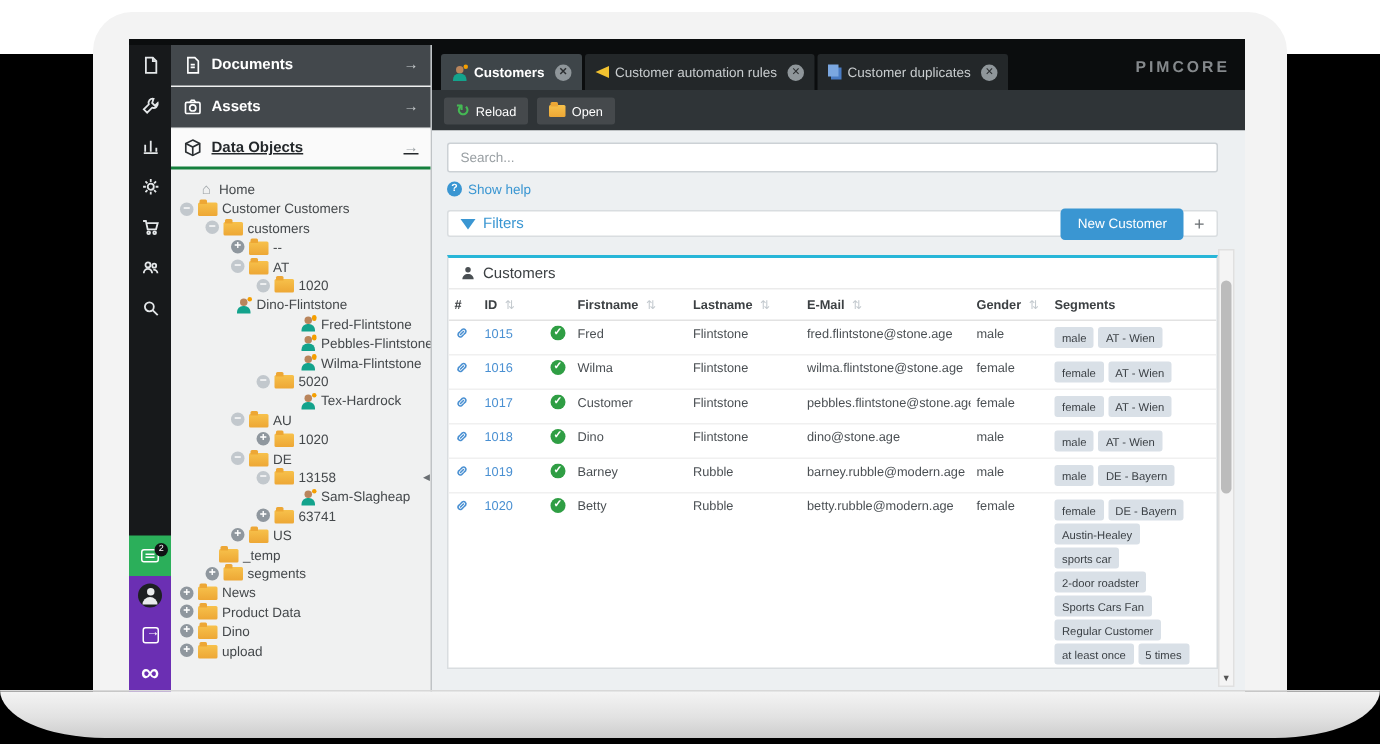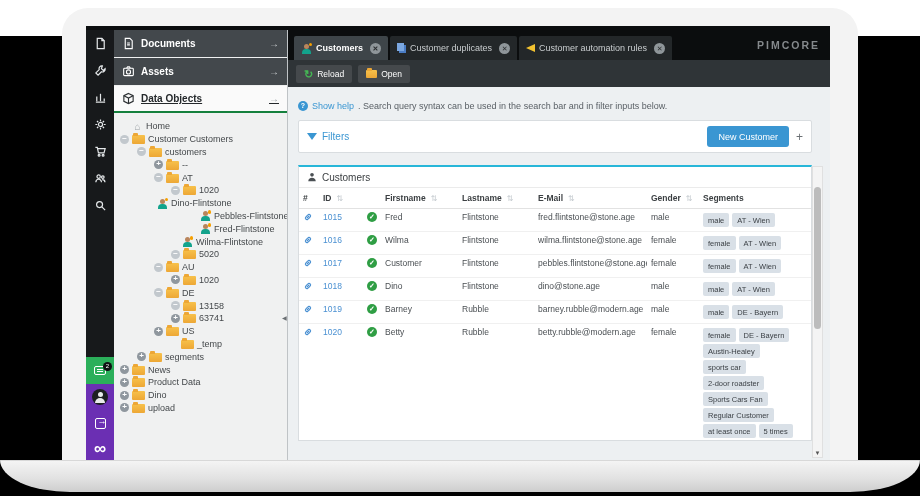--- a/index.html
+++ b/index.html
@@ -65,21 +65,21 @@
   .toolbar { position:absolute; left:0; top:30px; right:0; height:27px; background:#2f3437; display:flex; align-items:center; gap:6px; padding:0 8px; }
   .tb-btn { height:18px; background:#45494c; color:#fff; font-size:8.5px; display:flex; align-items:center; gap:4px; padding:0 8px; border-radius:2px; border:none; font-family:inherit; }
   .icon-refresh { color:#45b854; font-size:11px; font-weight:bold; line-height:10px; }
   .icon-folder.tiny { width:11px; height:8px; flex:0 0 11px; }
   .content { position:absolute; left:0; top:57px; right:0; bottom:0; background:#edf0f2; padding:8px 18px 0 10px; }
   .search-input { width:100%; height:20px; border:1px solid #ccd1d5; border-radius:2px; font-size:9px; padding:0 8px; color:#555; background:#fff; font-family:inherit; }
   .search-input::placeholder { color:#9aa0a4; }
   .help-line { margin-top:6px; font-size:9px; color:#5a6066; display:flex; align-items:center; gap:4px; }
   .q-ico { width:10px; height:10px; border-radius:50%; background:#3a96d2; color:#fff; font-size:7px; line-height:10px; text-align:center; font-weight:bold; }
   .help-link { color:#3a96d2; }
-  .filters { margin-top:9px; height:33px; background:#fff; border:1px solid #d9dde0; border-radius:2px; display:flex; align-items:center; padding:0 8px; }
+  .filters { margin-top:9px; height:18px; background:#fff; border:1px solid #d9dde0; border-radius:2px; display:flex; align-items:center; padding:0 8px; }
   .filters-title { color:#3a96d2; font-size:10px; display:flex; align-items:center; gap:5px; }
   .funnel { width:0; height:0; border-left:5px solid transparent; border-right:5px solid transparent; border-top:7px solid #3a96d2; }
   .filters-right { margin-left:auto; display:flex; }
   .btn-new { background:#3a96d2; color:#fff; font-size:9px; height:21px; padding:0 11px; border-radius:3px; border:none; font-family:inherit; }
   .select-box { width:150px; height:20px; border:1px solid #c6cbcf; background:#fff; font-size:9px; color:#555; display:flex; align-items:center; padding:0 7px; margin-left:8px; border-radius:2px; }
   .caret { margin-left:auto; font-size:6px; color:#8a9094; }
   .plus-btn { margin-left:7px; color:#6b7074; font-size:12px; background:none; border:none; font-family:inherit; }
   .gridpanel { margin-top:12px; height:276px; background:#fff; border:1px solid #d9dde0; border-top:2px solid #27b6d8; overflow:hidden; }
   .gp-header { height:21px; display:flex; align-items:center; gap:5px; padding:0 8px; font-size:10px; color:#3c4043; border-bottom:1px solid #ebebeb; }
   .gp-header svg { width:10px; height:10px; fill:#4a4f53; }
@@ -236,76 +236,94 @@
               </span>
               <span>Dino-Flintstone</span>
             </div>
             <div class="tree-row" style="padding-left:74px">
               <span class="exp hidden"></span>
               <span class="icon-person">
                 <span class="p-head"></span>
                 <span class="p-body"></span>
                 <span class="p-dot"></span>
               </span>
-              <span>Pebbles-Flintstone</span>
+              <span>Fred-Flintstone</span>
             </div>
             <div class="tree-row" style="padding-left:74px">
               <span class="exp hidden"></span>
               <span class="icon-person">
                 <span class="p-head"></span>
                 <span class="p-body"></span>
                 <span class="p-dot"></span>
               </span>
-              <span>Fred-Flintstone</span>
-            </div>
-            <div class="tree-row" style="padding-left:56px">
+              <span>Pebbles-Flintstone</span>
+            </div>
+            <div class="tree-row" style="padding-left:74px">
               <span class="exp hidden"></span>
               <span class="icon-person">
                 <span class="p-head"></span>
                 <span class="p-body"></span>
                 <span class="p-dot"></span>
               </span>
               <span>Wilma-Flintstone</span>
             </div>
             <div class="tree-row" style="padding-left:57px">
               <span class="exp ">−</span>
               <span class="icon-folder"></span>
               <span>5020</span>
             </div>
+            <div class="tree-row" style="padding-left:74px">
+              <span class="exp hidden"></span>
+              <span class="icon-person">
+                <span class="p-head"></span>
+                <span class="p-body"></span>
+                <span class="p-dot"></span>
+              </span>
+              <span>Tex-Hardrock</span>
+            </div>
             <div class="tree-row" style="padding-left:40px">
               <span class="exp ">−</span>
               <span class="icon-folder"></span>
               <span>AU</span>
             </div>
             <div class="tree-row" style="padding-left:57px">
               <span class="exp plus">+</span>
               <span class="icon-folder"></span>
               <span>1020</span>
             </div>
             <div class="tree-row" style="padding-left:40px">
               <span class="exp ">−</span>
               <span class="icon-folder"></span>
               <span>DE</span>
             </div>
             <div class="tree-row" style="padding-left:57px">
               <span class="exp ">−</span>
               <span class="icon-folder"></span>
               <span>13158</span>
             </div>
+            <div class="tree-row" style="padding-left:74px">
+              <span class="exp hidden"></span>
+              <span class="icon-person">
+                <span class="p-head"></span>
+                <span class="p-body"></span>
+                <span class="p-dot"></span>
+              </span>
+              <span>Sam-Slagheap</span>
+            </div>
             <div class="tree-row" style="padding-left:57px">
               <span class="exp plus">+</span>
               <span class="icon-folder"></span>
               <span>63741</span>
             </div>
             <div class="tree-row" style="padding-left:40px">
               <span class="exp plus">+</span>
               <span class="icon-folder"></span>
               <span>US</span>
             </div>
-            <div class="tree-row" style="padding-left:55px">
+            <div class="tree-row" style="padding-left:20px">
               <span class="exp hidden"></span>
               <span class="icon-folder"></span>
               <span>_temp</span>
             </div>
             <div class="tree-row" style="padding-left:23px">
               <span class="exp plus">+</span>
               <span class="icon-folder"></span>
               <span>segments</span>
             </div>
             <div class="tree-row" style="padding-left:6px">
@@ -337,46 +355,46 @@
           <div class="tab active">
               <span class="icon-person">
                 <span class="p-head"></span>
                 <span class="p-body"></span>
                 <span class="p-dot"></span>
               </span>
               <span>Customers</span>
               <span class="tab-close">✕</span>
             </div>
             <div class="tab">
+              <span class="icon-horn"></span>
+              <span>Customer automation rules</span>
+              <span class="tab-close">✕</span>
+            </div>
+            <div class="tab">
               <span class="icon-copy"></span>
               <span>Customer duplicates</span>
-              <span class="tab-close">✕</span>
-            </div>
-            <div class="tab">
-              <span class="icon-horn"></span>
-              <span>Customer automation rules</span>
               <span class="tab-close">✕</span>
             </div>
             <span class="logo">PIMCORE</span>
         </div>
         <div class="toolbar" id="toolbar">
             <button class="tb-btn">
               <span class="icon-refresh">↻</span>
               <span>Reload</span>
             </button>
             <button class="tb-btn">
               <span class="icon-folder tiny"></span>
               <span>Open</span>
             </button>
           </div>
         <div class="content">
+          <input class="search-input" placeholder="Search..." style="">
           <div class="help-line">
             <span class="q-ico">?</span>
             <span class="help-link">Show help</span>
-            <span>. Search query syntax can be used in the search bar and in filter inputs below.</span>
           </div>
           <div class="filters">
             <span class="filters-title">
               <span class="funnel"></span>
               <span>Filters</span>
             </span>
             <span class="filters-right">
               <button class="btn-new">New Customer</button>
               <button class="plus-btn">+</button>
             </span>

